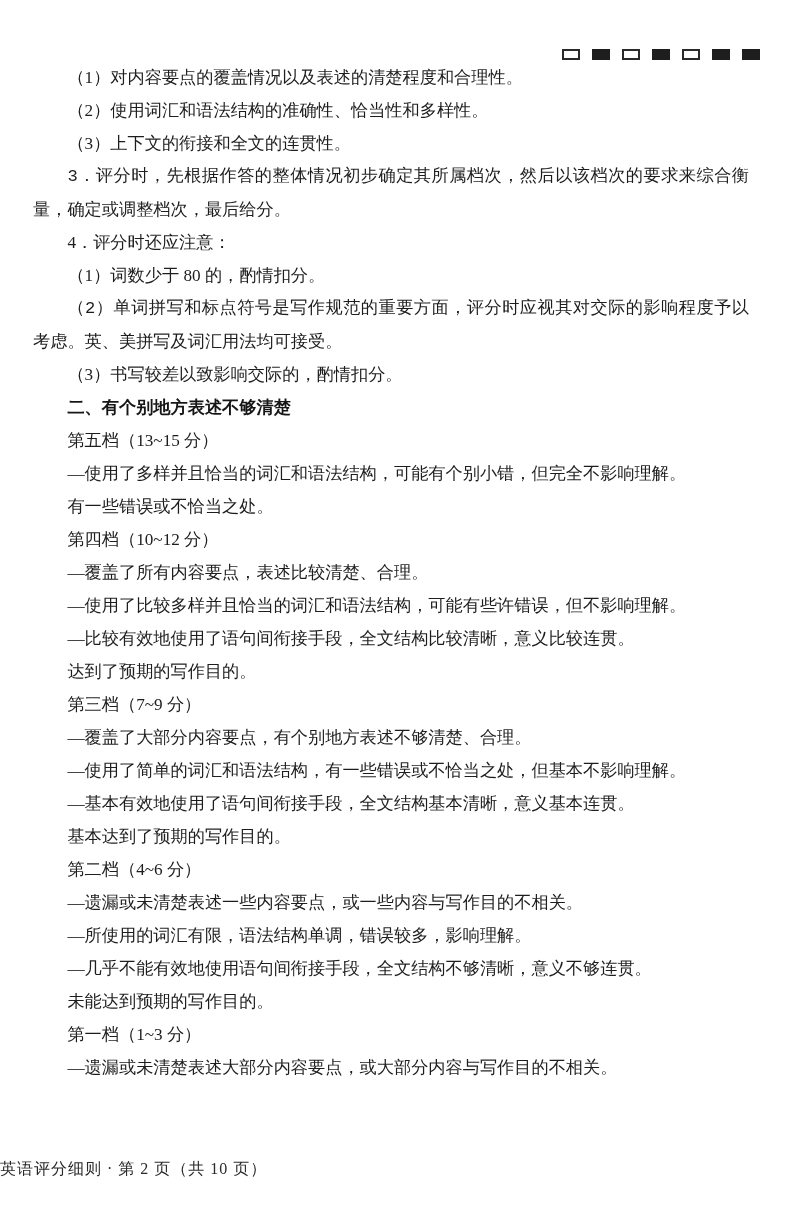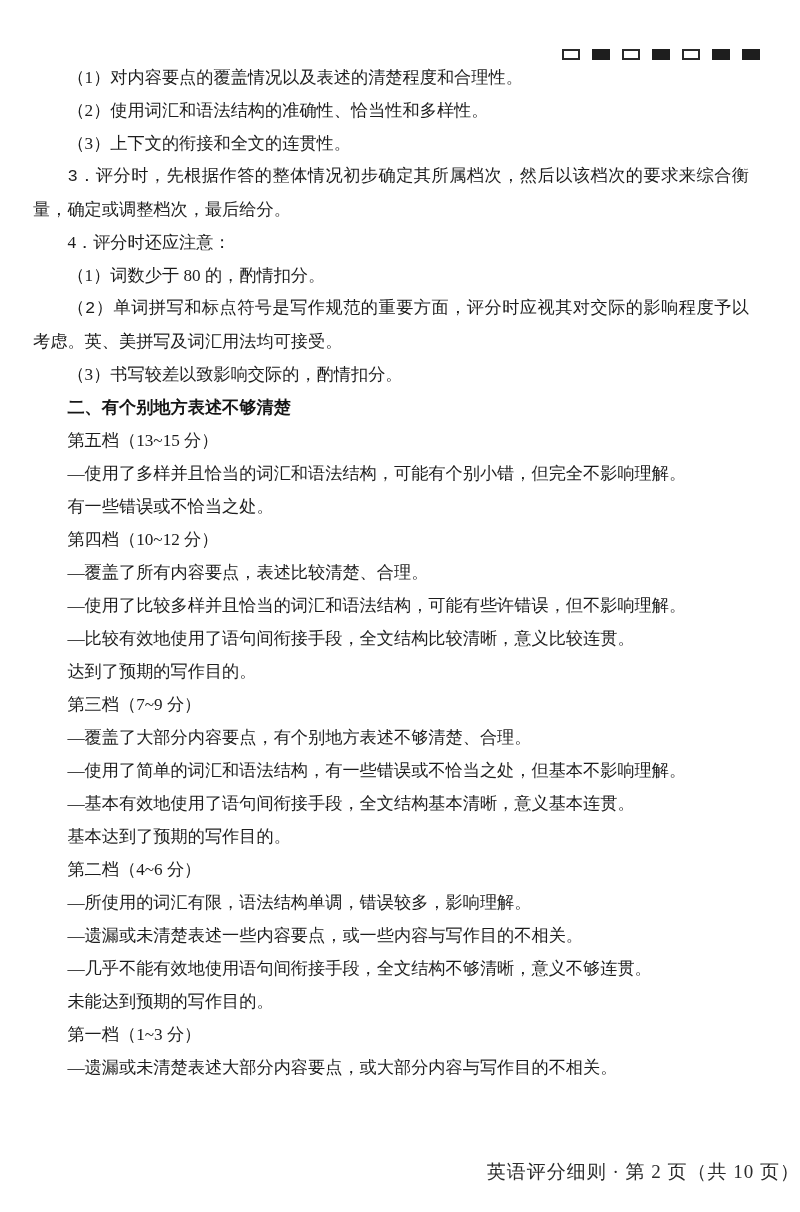--- a/index.html
+++ b/index.html
@@ -54,22 +54,22 @@
     text-indent: 2em;
     font-family: "Liberation Sans", "DejaVu Sans", sans-serif;
     font-weight: bold;
     color: #161616;
   }
   .page-footer {
     position: absolute;
     left: 0;
     top: 1159px;
     width: 800px;
-    text-align: right;
-    font-size: 19px;
+    text-align: left;
+    font-size: 16px;
     color: #2a2a2a;
     letter-spacing: 1px;
   }
 </style>
 </head>
 <body>
 
 <div class="marks-row">
     <span class="mark outline"></span>
     <span class="mark filled"></span>
@@ -99,21 +99,21 @@
     <div class="line indent">—覆盖了所有内容要点，表述比较清楚、合理。</div>
     <div class="line indent">—使用了比较多样并且恰当的词汇和语法结构，可能有些许错误，但不影响理解。</div>
     <div class="line indent">—比较有效地使用了语句间衔接手段，全文结构比较清晰，意义比较连贯。</div>
     <div class="line indent">达到了预期的写作目的。</div>
     <div class="line indent">第三档（7~9 分）</div>
     <div class="line indent">—覆盖了大部分内容要点，有个别地方表述不够清楚、合理。</div>
     <div class="line indent">—使用了简单的词汇和语法结构，有一些错误或不恰当之处，但基本不影响理解。</div>
     <div class="line indent">—基本有效地使用了语句间衔接手段，全文结构基本清晰，意义基本连贯。</div>
     <div class="line indent">基本达到了预期的写作目的。</div>
     <div class="line indent">第二档（4~6 分）</div>
+    <div class="line indent">—遗漏或未清楚表述一些内容要点，或一些内容与写作目的不相关。</div>
     <div class="line indent">—所使用的词汇有限，语法结构单调，错误较多，影响理解。</div>
-    <div class="line indent">—遗漏或未清楚表述一些内容要点，或一些内容与写作目的不相关。</div>
     <div class="line indent">—几乎不能有效地使用语句间衔接手段，全文结构不够清晰，意义不够连贯。</div>
     <div class="line indent">未能达到预期的写作目的。</div>
     <div class="line indent">第一档（1~3 分）</div>
     <div class="line indent">—遗漏或未清楚表述大部分内容要点，或大部分内容与写作目的不相关。</div>
   </div>
 
 <div class="page-footer">英语评分细则 · 第 2 页（共 10 页）</div>
 
 </body></html>

